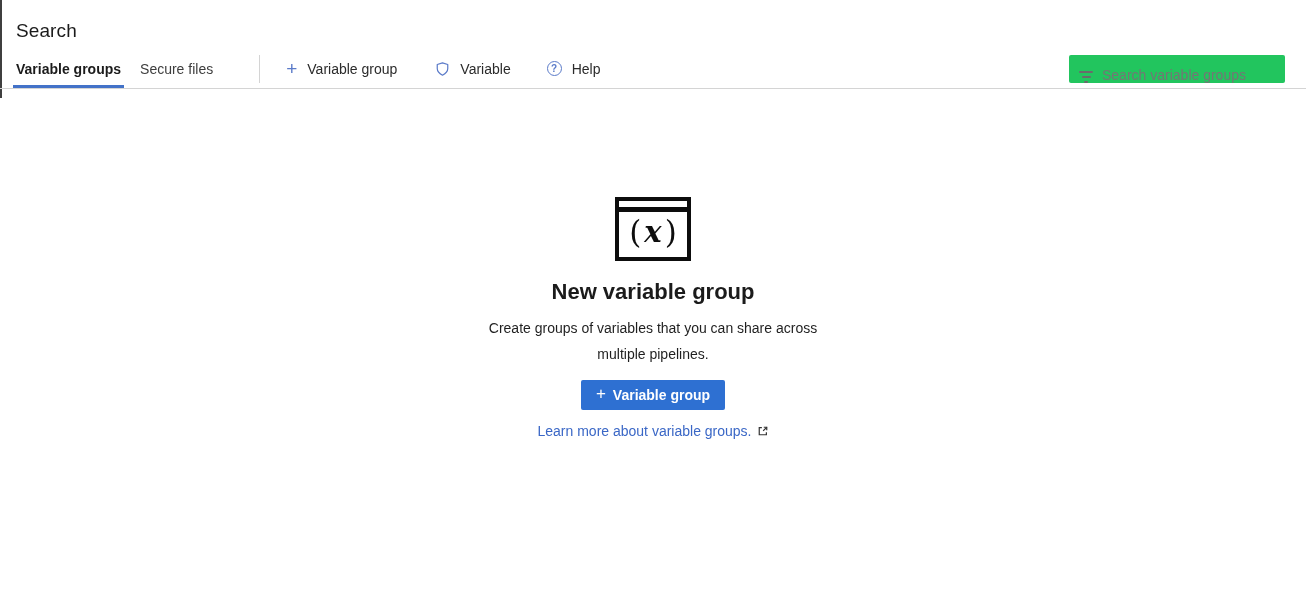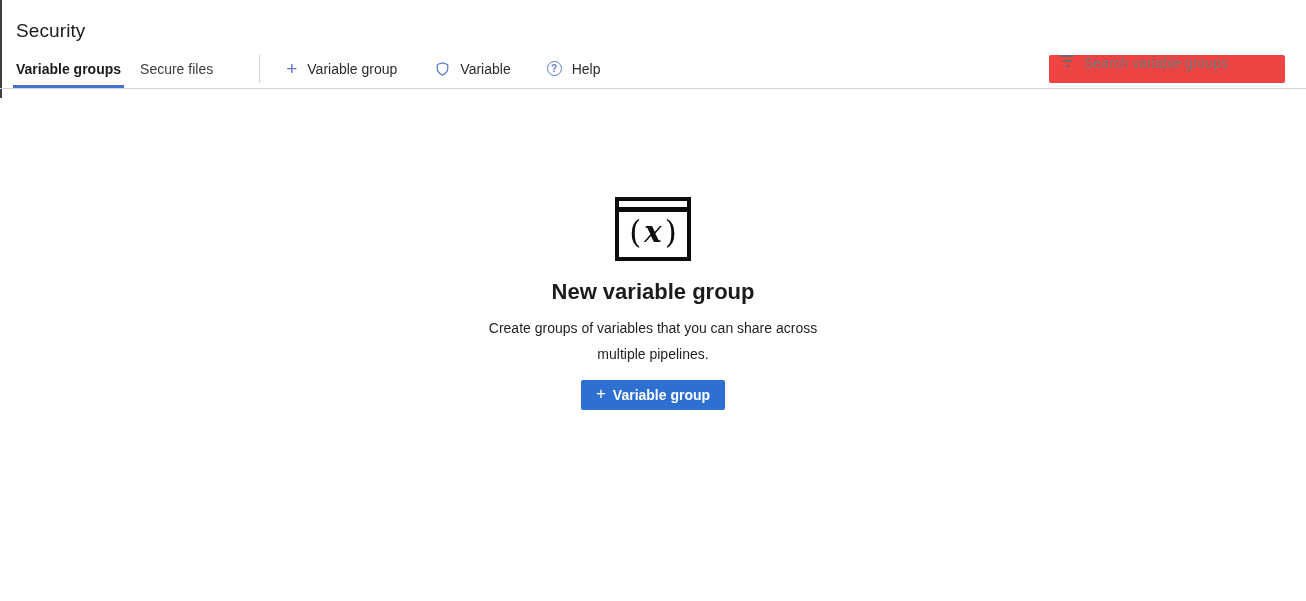--- a/index.html
+++ b/index.html
@@ -25,22 +25,22 @@
   .cmd { display: flex; align-items: center; gap: 10px; font-size: 14px; color: #2b2b2b; cursor: pointer; }
   .cmd-add { margin-left: 26px; }
   .cmd-security { margin-left: 38px; }
   .cmd-help { margin-left: 36px; }
   .plus-glyph { color: #5b7bc9; font-size: 19px; font-weight: 400; line-height: 14px; }
   .icon-svg { display: flex; align-items: center; }
   .help-circle { width: 15px; height: 15px; border: 1.3px solid #5b7bc9; border-radius: 50%;
                  color: #5b7bc9; font-size: 10px; font-weight: 700; display: flex; align-items: center;
                  justify-content: center; }
 
-  .search-box { margin-left: auto; margin-right: 21px; width: 236px; height: 28px; background: #ef4444;
-                border-radius: 2px; display: flex; align-items: flex-start; padding: 0 10px; }
+  .search-box { margin-left: auto; margin-right: 21px; width: 216px; height: 28px; background: #22c55e;
+                border-radius: 2px; display: flex; align-items: flex-end; padding: 0 10px; }
   .filter-icon { display: flex; flex-direction: column; align-items: center; gap: 3px; width: 16px; margin-right: 9px; }
   .filter-icon i { display: block; height: 2px; background: #6b6b6b; border-radius: 1px; }
   .filter-icon i:nth-child(1) { width: 14px; }
   .filter-icon i:nth-child(2) { width: 9px; }
   .filter-icon i:nth-child(3) { width: 4px; }
   .search-input { flex: 1; border: none; outline: none; background: transparent; font-size: 14px;
                   font-family: "Liberation Sans", "DejaVu Sans", sans-serif; color: #1f1f1f; }
   .search-input::placeholder { color: #757575; opacity: 1; }
 
   .content { text-align: center; }
@@ -63,21 +63,21 @@
 
   .learn-more { display: flex; align-items: center; justify-content: center; gap: 5px; margin-top: 13px;
                 font-size: 14px; color: #3a67c6; text-decoration: none; cursor: pointer; }
 </style>
 </head>
 <body>
 
 <div class="edge-line"></div>
 
 <div class="header">
-  <h1 class="page-title">Security</h1>
+  <h1 class="page-title">Search</h1>
 </div>
 
 <div class="tabbar">
   <div class="tab active">
     <span>Variable groups</span>
     <div class="tab-underline"></div>
   </div>
   <div class="tab">
     <span>Secure files</span>
   </div>
@@ -127,13 +127,23 @@
 
   <p class="empty-desc">Create groups of variables that you can share across multiple pipelines.</p>
 
   <div>
     <button class="primary-btn">
       <span class="btn-plus">+</span>
       <span>Variable group</span>
     </button>
   </div>
 
+  <a class="learn-more">
+    <span>Learn more about variable groups.</span>
+    <span class="icon-svg">
+      <svg width="12" height="12" viewBox="0 0 16 16" fill="none">
+        <path d="M6.5 3.5 H3 V13 H12.5 V9.5" stroke="#333333" stroke-width="1.6"></path>
+        <path d="M9 3 H13 V7" stroke="#333333" stroke-width="1.6"></path>
+        <path d="M13 3 L8.2 7.8" stroke="#333333" stroke-width="1.6"></path>
+      </svg>
+    </span>
+  </a>
 </div>
 
 </body></html>

